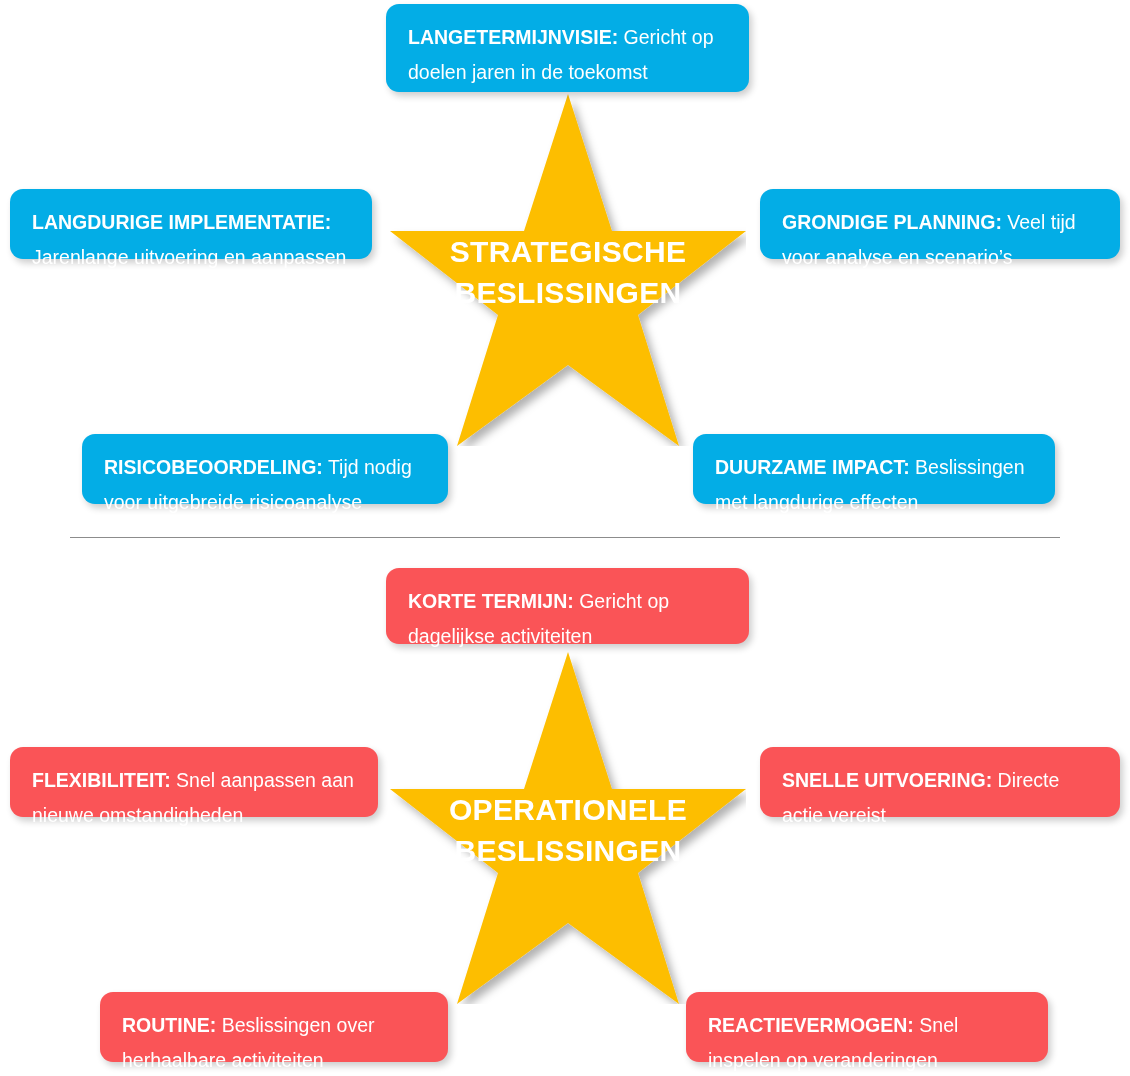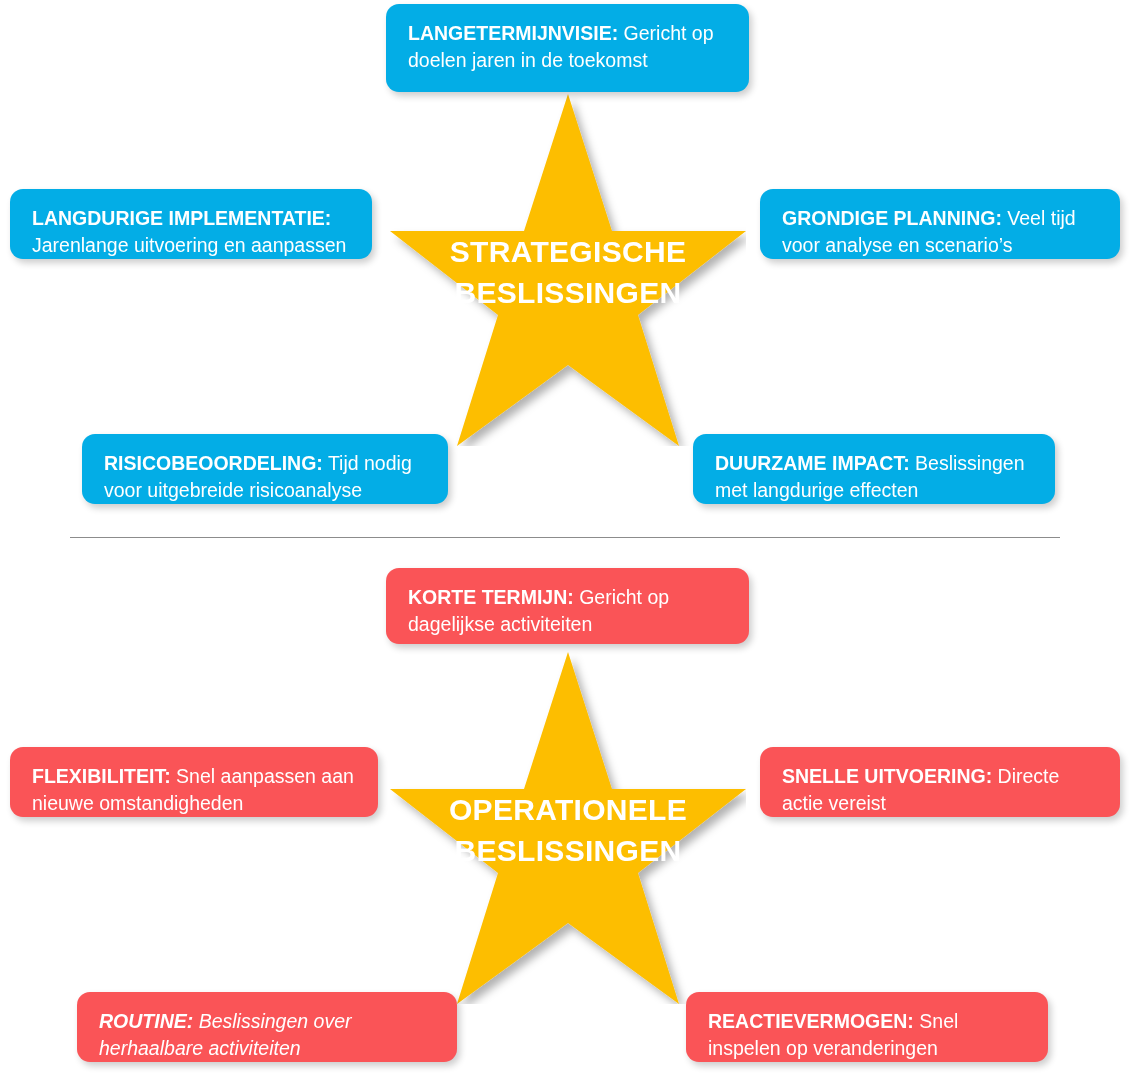--- a/index.html
+++ b/index.html
@@ -66,41 +66,41 @@
     pointer-events: none;
   }
 
   
   .box {
     position: absolute;
     border-radius: 13px;
     color: #ffffff;
     padding: 16px 20px 16px 22px;
     font-size: 19.5px;
-    line-height: 27px;
+    line-height: 35px;
     box-shadow: 3px 4px 7px rgba(0,0,0,0.20);
   }
   .box .b { font-weight: bold; }
   .box .n { font-weight: normal; }
 
   .box.blue { background: #03ADE6; }
   .box.red  { background: #FA5457; }
 
   
   #box-langetermijnvisie      { left: 386px; top: 4px;   width: 363px; height: 88px; }
   #box-langdurige-implementatie{ left: 10px;  top: 189px; width: 362px; height: 70px; }
   #box-grondige-planning      { left: 760px; top: 189px; width: 360px; height: 70px; }
   #box-risicobeoordeling      { left: 82px;  top: 434px; width: 366px; height: 70px; }
   #box-duurzame-impact        { left: 686px; top: 434px; width: 362px; height: 70px; margin-left: 7px; }
 
   
   #box-korte-termijn          { left: 386px; top: 10px;  width: 363px; height: 76px; }
   #box-flexibiliteit          { left: 10px;  top: 189px; width: 368px; height: 70px; }
   #box-snelle-uitvoering      { left: 760px; top: 189px; width: 360px; height: 70px; }
-  #box-routine                { left: 77px;  top: 434px; width: 380px; height: 70px; font-style: italic; }
+  #box-routine                { left: 100px;  top: 434px; width: 348px; height: 70px; }
   #box-reactievermogen        { left: 686px; top: 434px; width: 362px; height: 70px; }
 </style>
 </head>
 <body>
 
 <div class="canvas">
 
   <div class="section" id="section-strategic">
 
     <div class="star-wrap" id="star-strategic">

